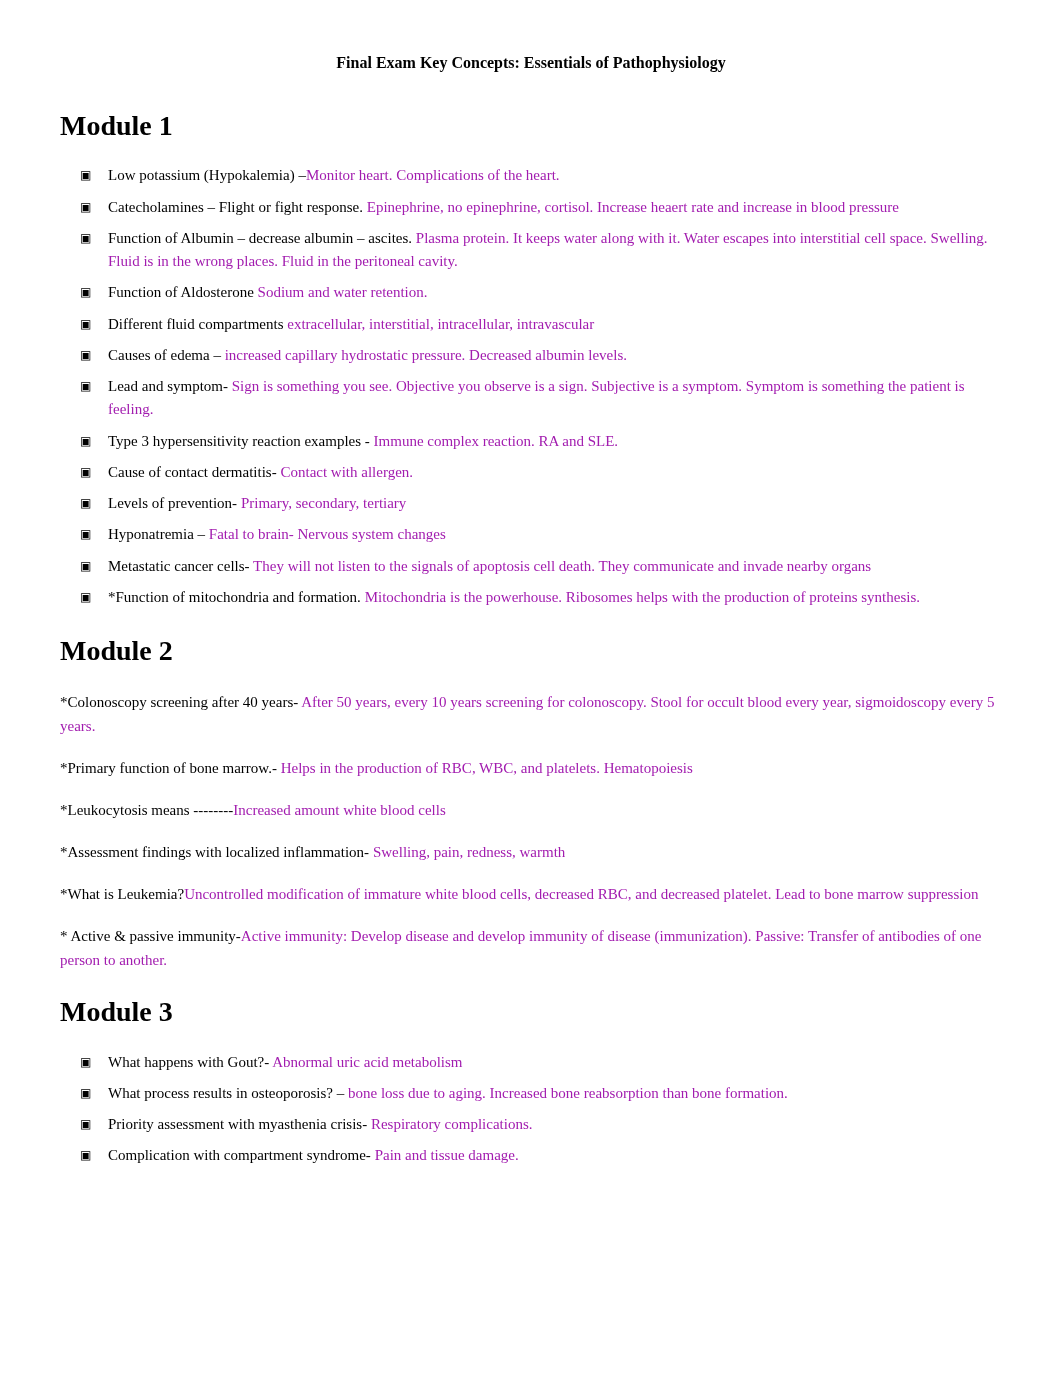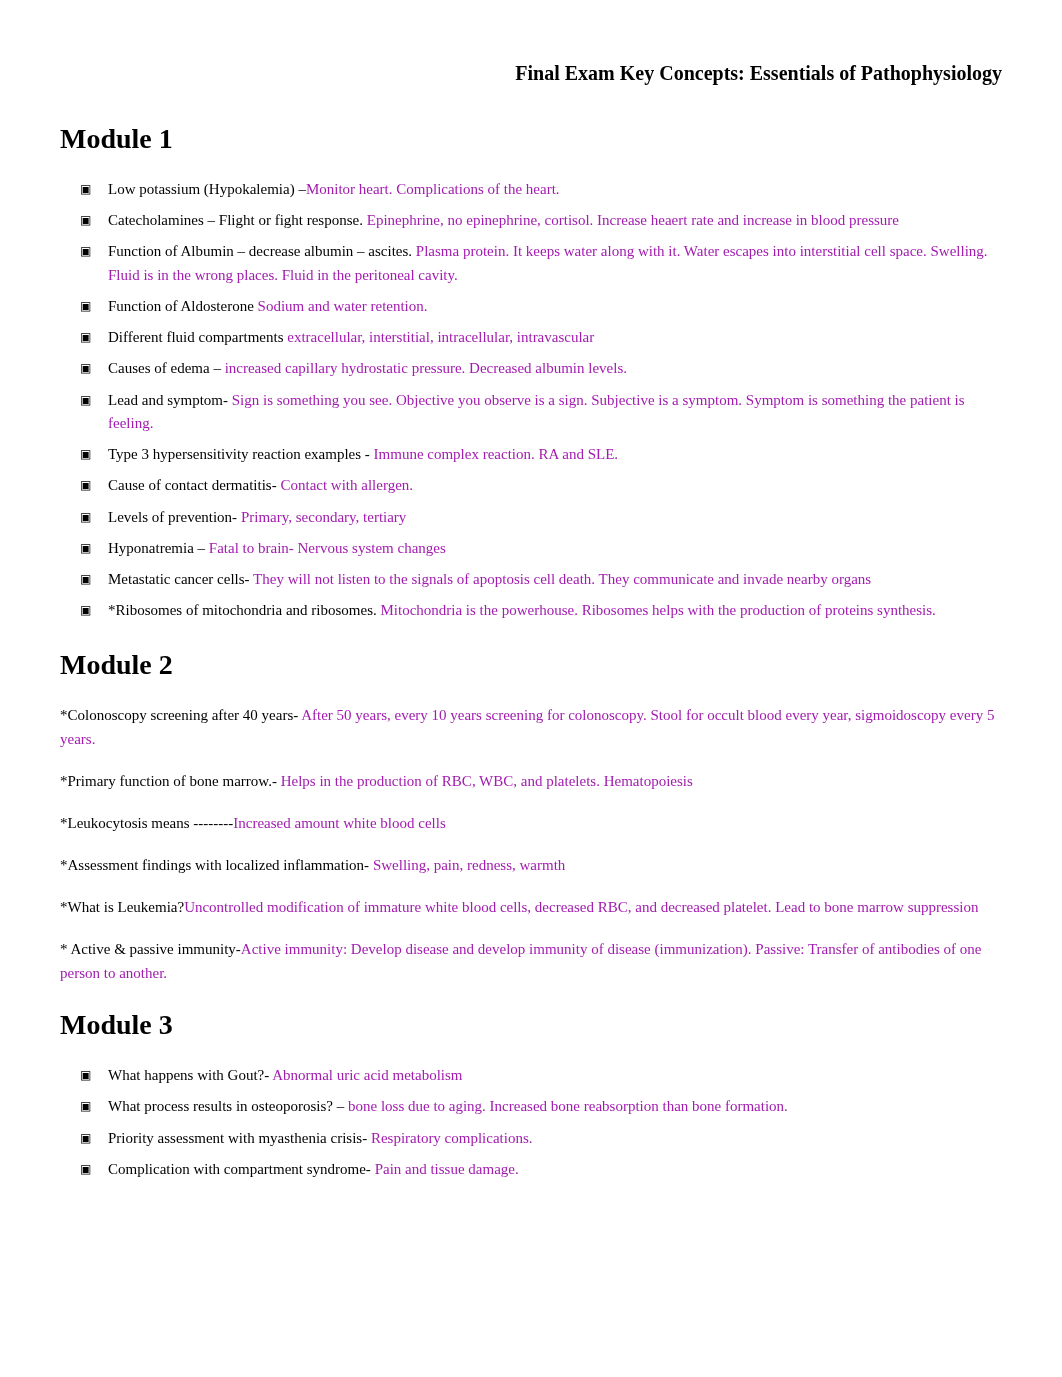--- a/index.html
+++ b/index.html
@@ -13,25 +13,25 @@
       font-family: Georgia, 'Times New Roman', serif;
       font-size: 15px;
       color: #000000;
       padding: 40px 60px;
       max-width: 1062px;
       margin: 0 auto;
       line-height: 1.6;
     }
 
     .page-title {
-      text-align: right;
-      font-size: 20px;
+      text-align: center;
+      font-size: 16px;
       font-weight: bold;
       margin-bottom: 28px;
-      margin-top: 17px;
+      margin-top: 10px;
     }
 
     .module-heading {
       font-size: 28px;
       font-weight: bold;
       margin-bottom: 16px;
       margin-top: 10px;
     }
 
     .bullet-list {
@@ -138,21 +138,21 @@
     <li>
       <span class="bullet-icon">▣</span>
       <span class="bullet-text"><span>Hyponatremia – </span><span class="red">Fatal to brain- Nervous system changes</span></span>
     </li>
     <li>
       <span class="bullet-icon">▣</span>
       <span class="bullet-text"><span>Metastatic cancer cells- </span><span class="red">They will not listen to the signals of apoptosis cell death. They communicate and invade nearby organs</span></span>
     </li>
     <li>
       <span class="bullet-icon">▣</span>
-      <span class="bullet-text"><span>*Ribosomes of mitochondria and ribosomes.  </span><span class="red">Mitochondria is the powerhouse. Ribosomes helps with the production of proteins synthesis.</span></span>
+      <span class="bullet-text"><span>*Function of mitochondria and formation.  </span><span class="red">Mitochondria is the powerhouse. Ribosomes helps with the production of proteins synthesis.</span></span>
     </li>
   </ul>
 
 <h2 class="module-heading">Module 2</h2>
 
 <div class="module2-items">
 
 <div class="module2-section">
       <p><span>*Colonoscopy screening after 40 years- </span><span class="red">After 50 years, every 10 years screening for colonoscopy. Stool for occult blood every year, sigmoidoscopy every 5 years.</span></p>
     </div>

